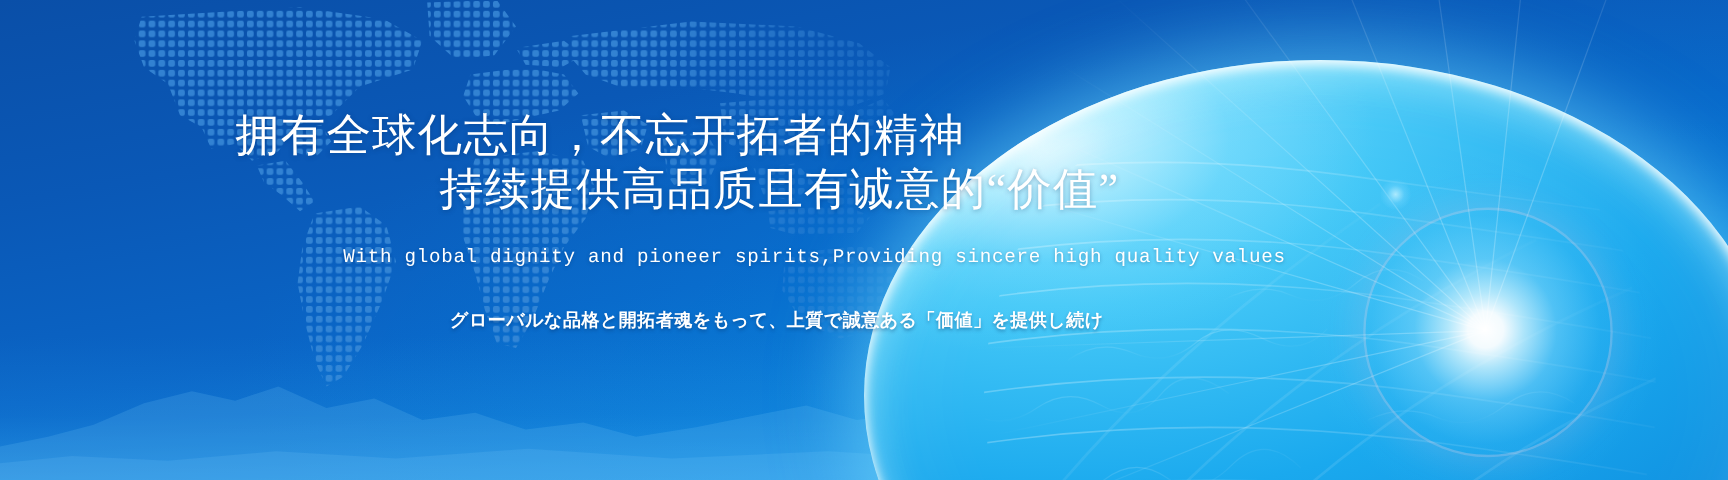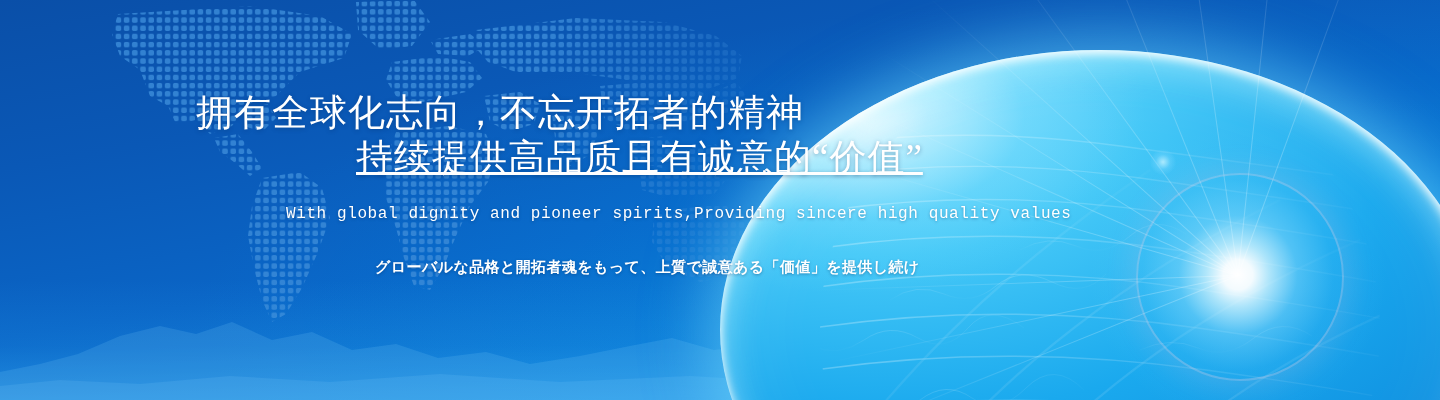--- a/index.html
+++ b/index.html
@@ -169,21 +169,21 @@
     position: absolute;
     color: #ffffff;
     font-family: "Liberation Serif", "DejaVu Serif", serif;
     font-weight: 400;
     font-size: 37px;
     letter-spacing: 1px;
     white-space: nowrap;
     text-shadow: 0 1px 4px rgba(0,40,90,0.35);
   }
   .headline.l1 { left: 196px; top: 88px; }
-  .headline.l2 { left: 356px; top: 133px; text-decoration: underline; }
+  .headline.l2 { left: 366px; top: 133px; }
 
   .subline-en {
     position: absolute;
     left: 286px;
     top: 205px;
     color: #ffffff;
     font-family: "Liberation Mono", "DejaVu Sans Mono", monospace;
     font-size: 16px;
     letter-spacing: 0.6px;
     white-space: nowrap;

